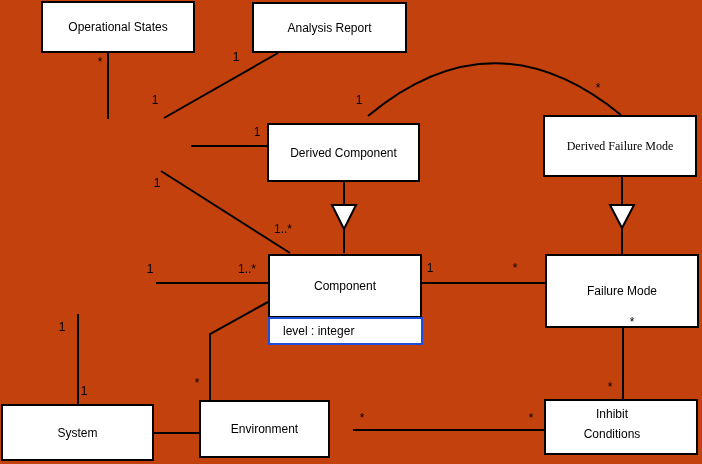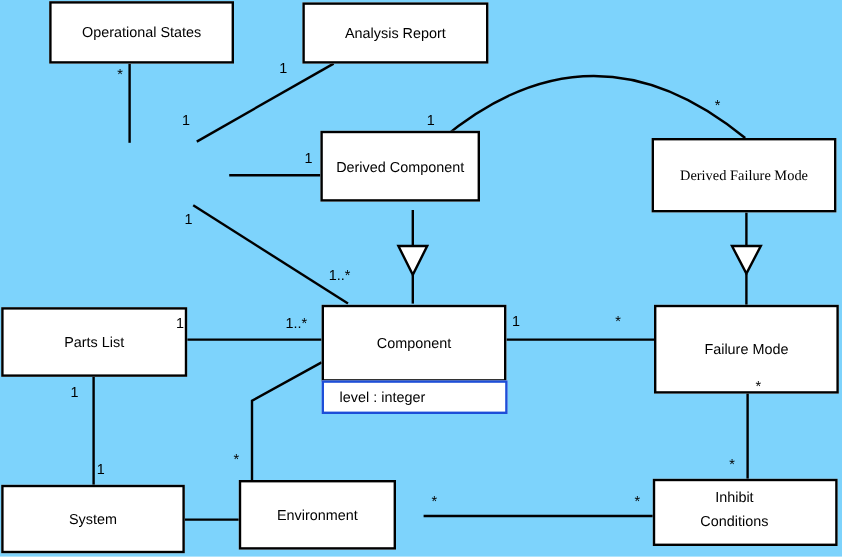--- a/index.html
+++ b/index.html
@@ -5,21 +5,21 @@
   html, body {
     margin: 0;
     padding: 0;
     background: #ffffff;
     font-family: "Liberation Sans", sans-serif;
   }
   #canvas {
     position: relative;
     width: 702px;
     height: 464px;
-    background: #7dd3fc;
+    background: #c2410c;
     overflow: hidden;
   }
   #edges {
     position: absolute;
     left: 0; top: 0;
     width: 702px;
     height: 464px;
   }
   .uml-class {
     position: absolute;
@@ -97,31 +97,28 @@
 
   <div class="uml-class" style="left:41px; top:1px; width:154px; height:52px;">
     <span class="uml-class-name">Operational States</span>
   </div>
 
   <div class="uml-class" style="left:252px; top:2px; width:155px; height:51px;">
     <span class="uml-class-name">Analysis Report</span>
   </div>
 
 
-  <div class="uml-class" style="left:267px; top:109px; width:133px; height:59px;text-align:right;">
+  <div class="uml-class" style="left:267px; top:123px; width:153px; height:59px;text-align:right;">
     <span class="uml-class-name">Derived Component</span>
   </div>
 
   <div class="uml-class" style="left:543px; top:115px; width:154px; height:62px;font-family:Liberation Serif, serif;">
     <span class="uml-class-name">Derived Failure Mode</span>
   </div>
 
-  <div class="uml-class" style="left:1px; top:256px; width:155px; height:58px;">
-    <span class="uml-class-name">Parts List</span>
-  </div>
 
   <div class="uml-class" style="left:268px; top:254px; width:154px; height:64px;">
     <span class="uml-class-name">Component</span>
   </div>
   <div class="uml-attrbox" style="left:268px; top:317px; width:155px; height:28px;">
     <span>level : integer</span>
   </div>
 
   <div class="uml-class" style="left:545px; top:254px; width:154px; height:74px;">
     <span class="uml-class-name">Failure Mode</span>

